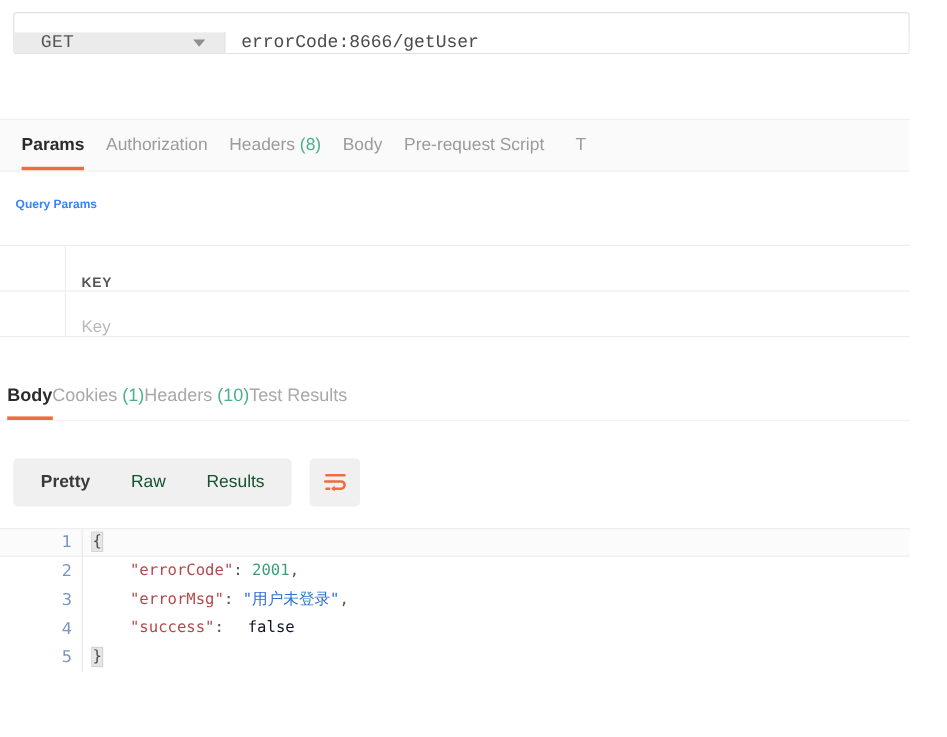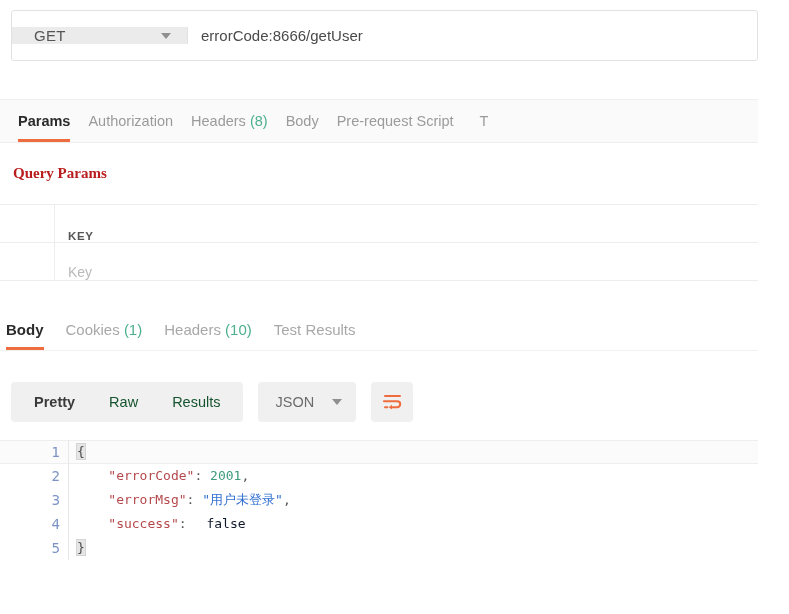--- a/index.html
+++ b/index.html
@@ -15,27 +15,28 @@
     color: #2f2f2f;
     overflow: hidden;
   }
 
   
   .url-bar {
     position: absolute;
     left: 11px;
     top: 10px;
     width: 747px;
-    height: 51px;
+    height: 35px;
     box-sizing: border-box;
     border: 1px solid #e2e2e2;
     border-radius: 3px;
     background: #ffffff;
     display: flex;
-    align-items: center;
+    align-items: flex-end;
+    font-family: Liberation Mono, monospace;
   }
   .method-select {
     width: 176px;
     background: #ebebeb;
     border-right: 1px solid #e2e2e2;
     display: flex;
     align-items: center;
     justify-content: space-between;
     padding: 0 16px 0 22px;
     box-sizing: border-box;
@@ -103,24 +104,23 @@
     background: #ef6c3e;
   }
   .tab-count { color: #4caf8f; }
   .req-tab.clipped { margin-left: 26px; }
 
   
   .qp-title {
     position: absolute;
     left: 13px;
     top: 165px;
-    font-size: 15px;
-    font-weight: bold;
-    color: #b91c1c;
-    font-family: Liberation Serif, serif;
+    font-size: 10px;
+    font-weight: bold;
+    color: #3b82f6;
   }
   .params-table {
     position: absolute;
     left: 0;
     top: 204px;
     width: 758px;
     border-top: 1px solid #ededed;
     box-sizing: border-box;
   }
   .pt-row {
@@ -161,21 +161,20 @@
     width: 758px;
     height: 40px;
     display: flex;
     align-items: center;
     border-bottom: 1px solid #f1f1f1;
     overflow: hidden;
   }
   .res-tab {
     font-size: 15px;
     color: #a8a8a8;
-    margin-left: 22px;
     height: 40px;
     line-height: 40px;
     position: relative;
     white-space: nowrap;
     cursor: pointer;
   }
   .res-tab:first-child { margin-left: 6px; }
   .res-tab.active {
     color: #2b2b2b;
     font-weight: bold;
@@ -354,24 +353,20 @@
     <span>Test Results</span>
   </div>
 </div>
 
 <div class="fmt-bar">
   <div class="pill pill-fmt">
     <div class="fmt-opt active">Pretty</div>
     <div class="fmt-opt">Raw</div>
     <div class="fmt-opt">Results</div>
   </div>
-  <div class="pill pill-lang">
-    <span class="lang-label">JSON</span>
-    <span class="caret-down"></span>
-  </div>
   <div class="pill pill-wrap">
     <svg class="wrap-icon" width="19" height="16" viewBox="0 0 19 16">
       <rect x="1" y="1" width="17" height="2.1" rx="1" fill="#ef6c3e"></rect>
       <path d="M1 7.2 h13.2 a3 3 0 0 1 0 6 H7.4" stroke="#ef6c3e" stroke-width="2.1" fill="none" stroke-linecap="round"></path>
       <rect x="1" y="12.2" width="4.4" height="2.1" rx="1" fill="#ef6c3e"></rect>
       <path d="M8.9 10.6 L6.2 13.2 L8.9 15.6 Z" fill="#ef6c3e"></path>
     </svg>
   </div>
 </div>
 

